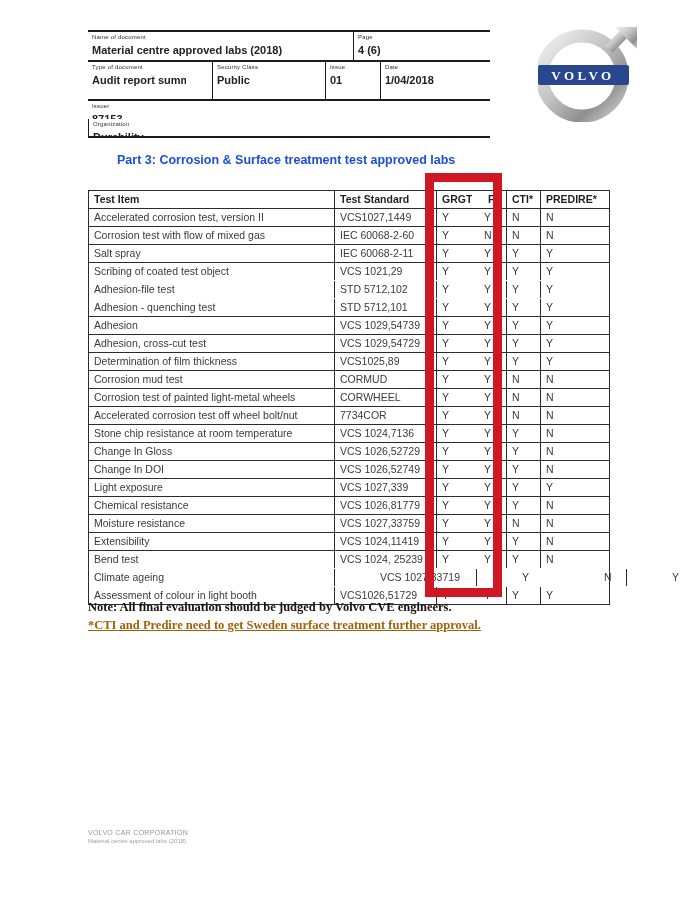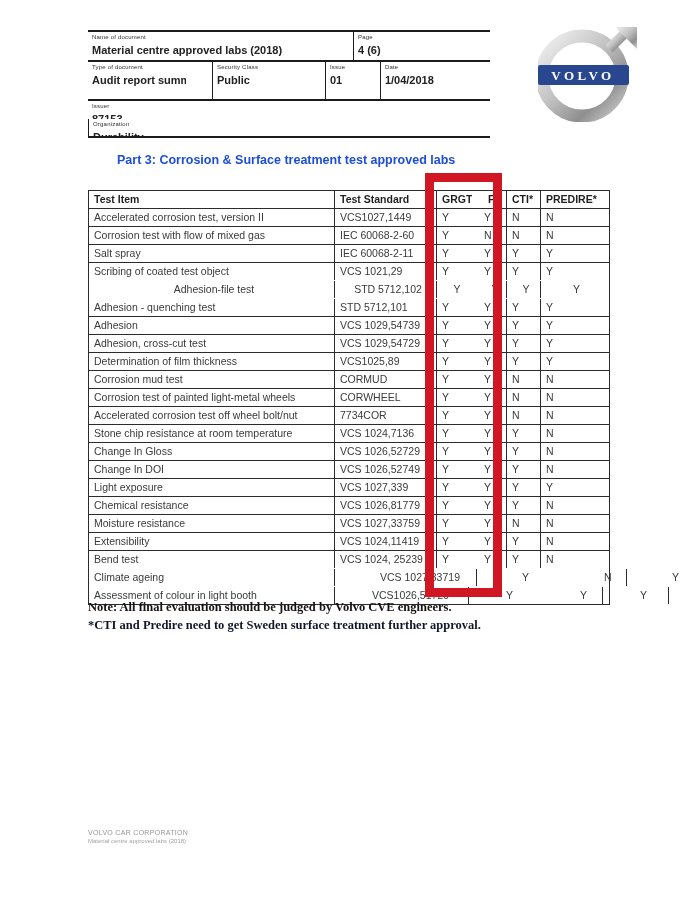--- a/index.html
+++ b/index.html
@@ -21,37 +21,37 @@
   .logo{position:absolute;left:538px;top:26px;text-decoration:underline;}
 
   
   .title{position:absolute;left:105px;top:153px;font-size:12.5px;font-weight:bold;color:#1d4ed8;margin-left:12px;}
 
   
   .tbl{position:absolute;left:88px;top:190px;width:520px;border:1px solid #2b2b2b;
        font-size:10.5px;}
   .trow{display:grid;grid-template-columns:246px 102px 35px 35px 34px 66px;
         height:17px;line-height:16px;border-bottom:1px solid #2b2b2b;}
-  .trow:last-child{border-bottom:none;gap:32px;}
+  .trow:last-child{border-bottom:none;}
   .c{box-sizing:border-box;border-right:1px solid #2b2b2b;padding-left:5px;
      overflow:hidden;white-space:nowrap;}
   .c:nth-child(3){border-right:none;}   
   .c:nth-child(4){padding-left:12px;}
   .c:last-child{border-right:none;}
   .thead{font-weight:bold;color:#1f1f1f;}
   .thead .c:nth-child(4){padding-left:16px;}
 
   
   .hl{position:absolute;left:425px;top:173px;width:77px;height:424px;
       box-sizing:border-box;border:9px solid #d11624;z-index:5;}
 
   
   .notes{position:absolute;left:88px;top:598px;font-family:"Liberation Serif",serif;
          font-weight:bold;font-size:12.5px;color:#181212;line-height:18px;}
-  .note2{color:#0f172a;}
+  .note2{color:#a16207;text-decoration:underline;}
 
   
   .footer{position:absolute;left:88px;top:829px;color:#969696;}
   .f1{font-size:7px;letter-spacing:.3px;}
   .f2{font-size:6px;margin-top:2px;color:#a3a3a3;}
 </style>
 </head>
 <body>
 
 <div class="page">
@@ -152,21 +152,21 @@
       <div class="c">Y</div>
     </div>
         <div class="trow" style="border-bottom-color: transparent;">
       <div class="c">Scribing of coated test object</div>
       <div class="c">VCS 1021,29</div>
       <div class="c">Y</div>
       <div class="c">Y</div>
       <div class="c">Y</div>
       <div class="c">Y</div>
     </div>
-        <div class="trow" style="border-bottom-color: transparent; text-align: center;">
+        <div class="trow" style="border-bottom-color: transparent;">
       <div class="c">Adhesion-file test</div>
       <div class="c">STD 5712,102</div>
       <div class="c">Y</div>
       <div class="c">Y</div>
       <div class="c">Y</div>
       <div class="c">Y</div>
     </div>
         <div class="trow">
       <div class="c">Adhesion - quenching test</div>
       <div class="c">STD 5712,101</div>

